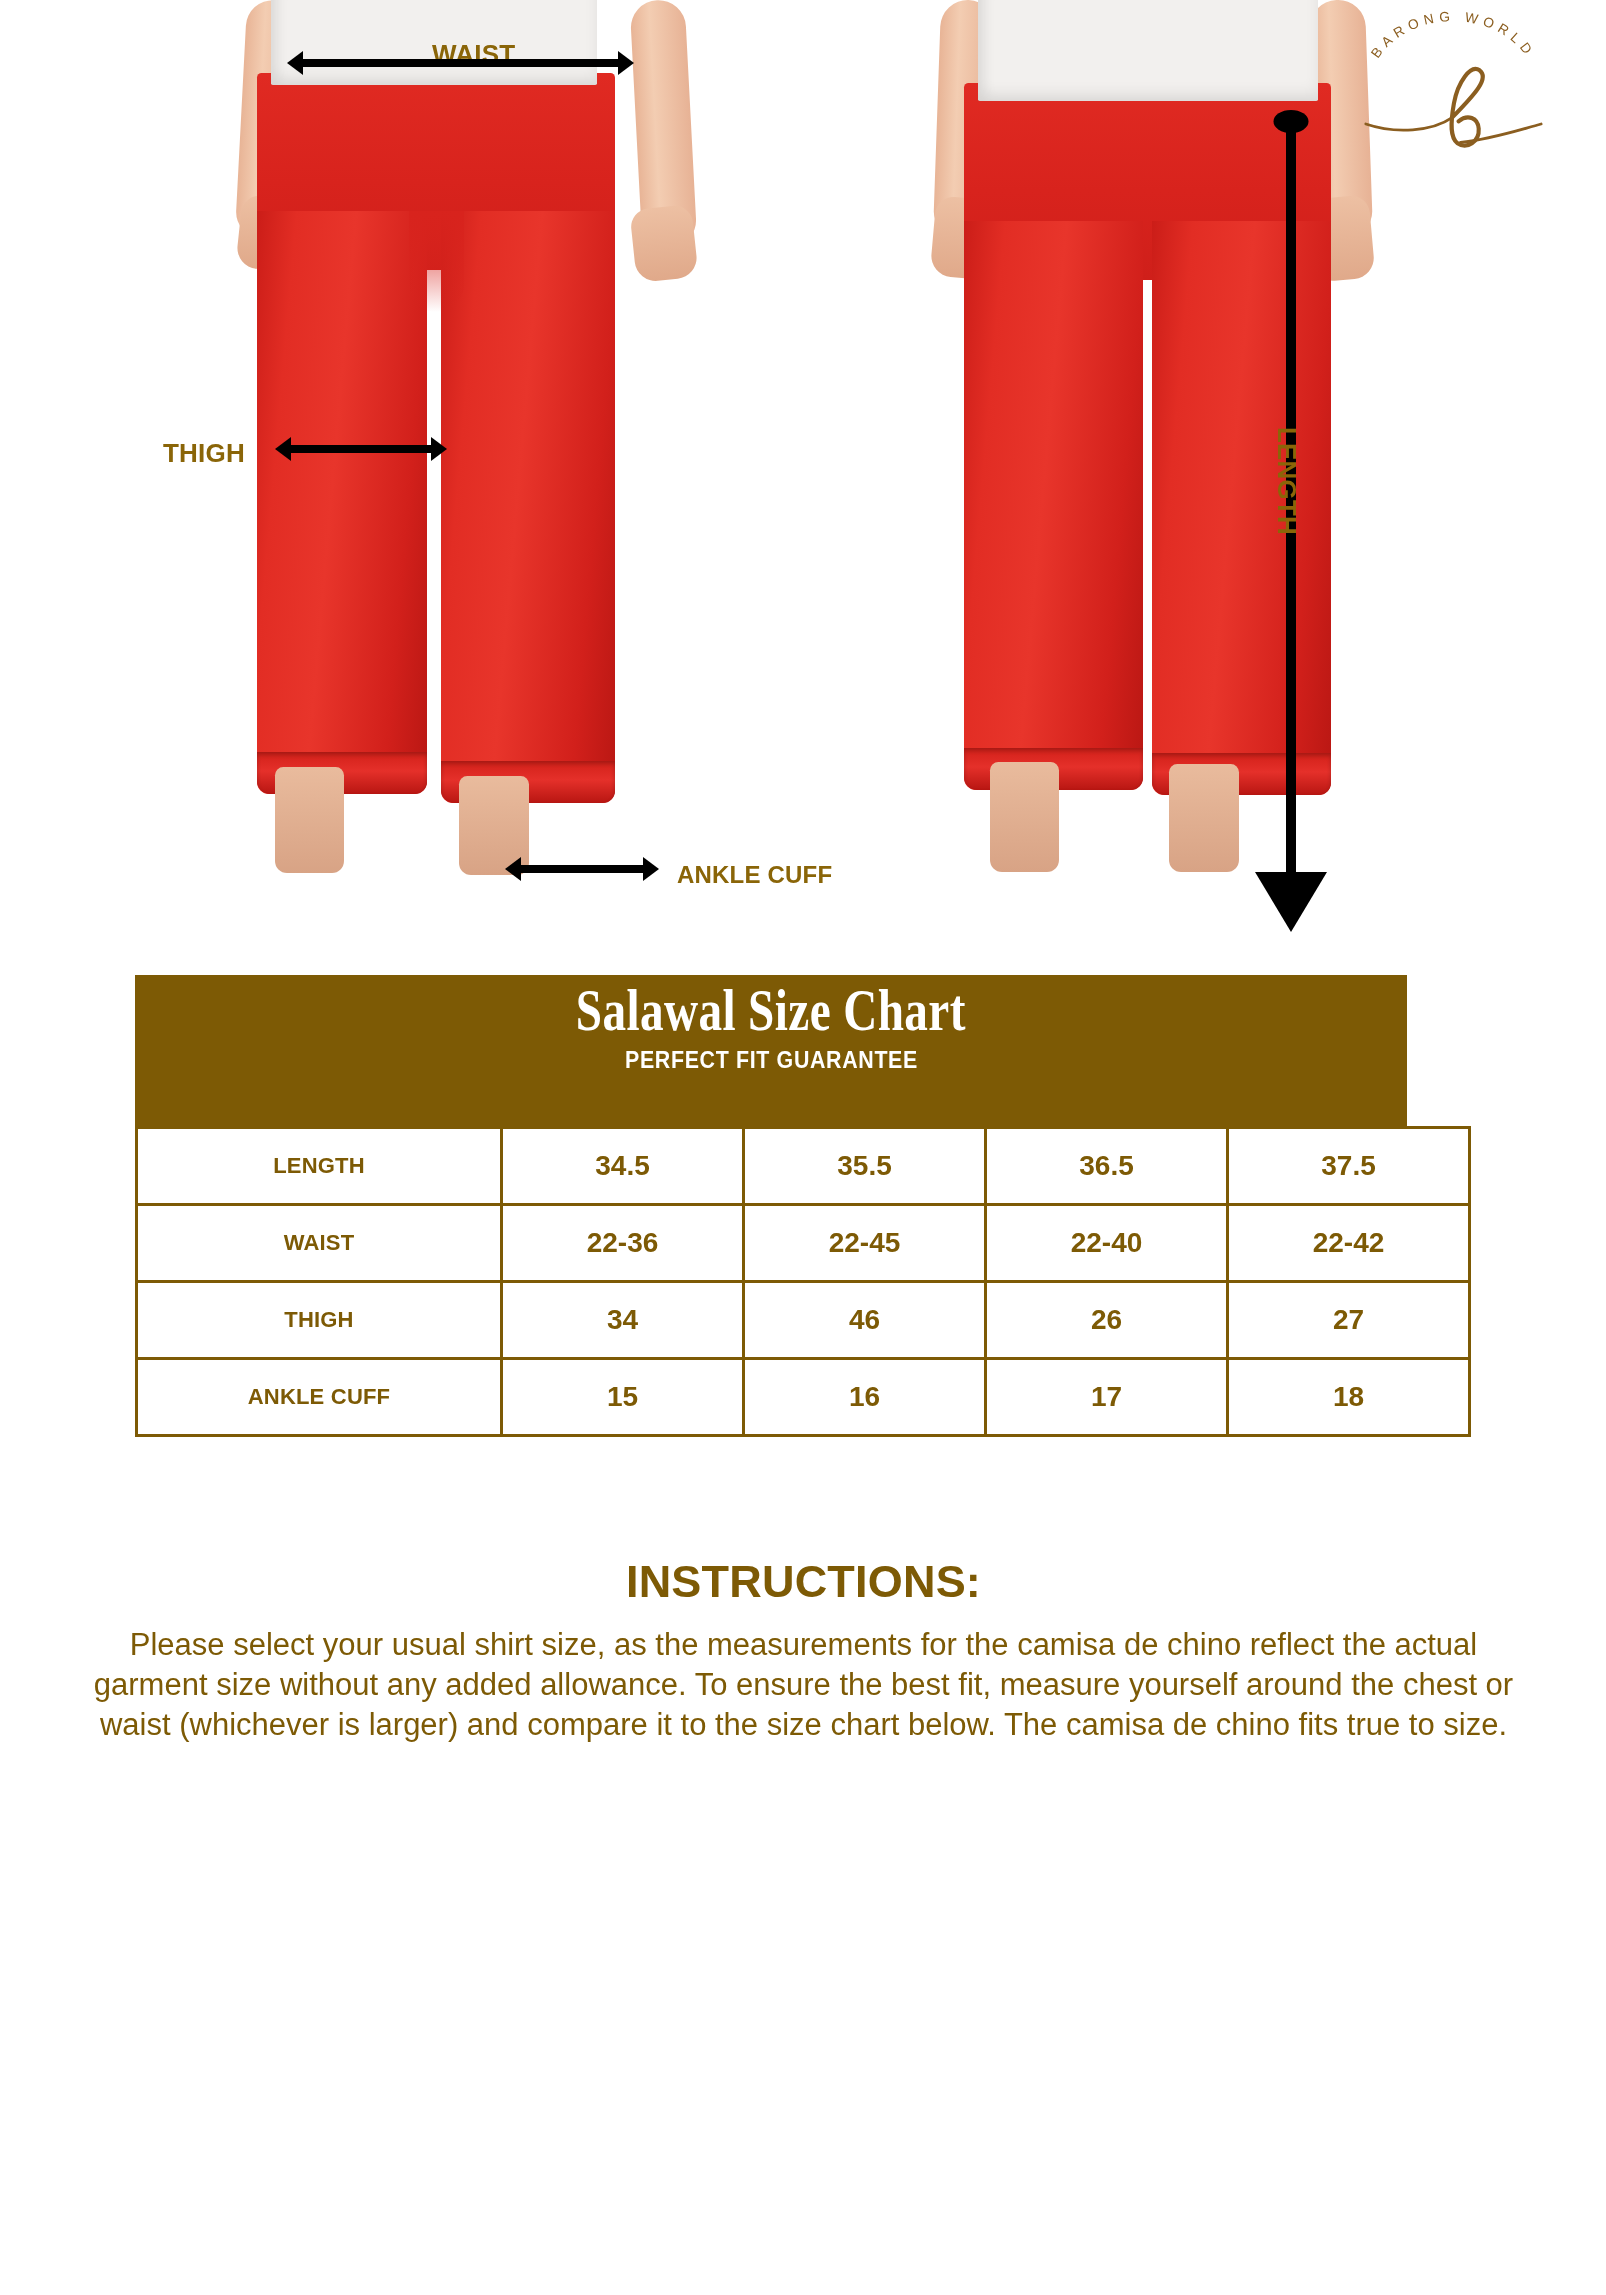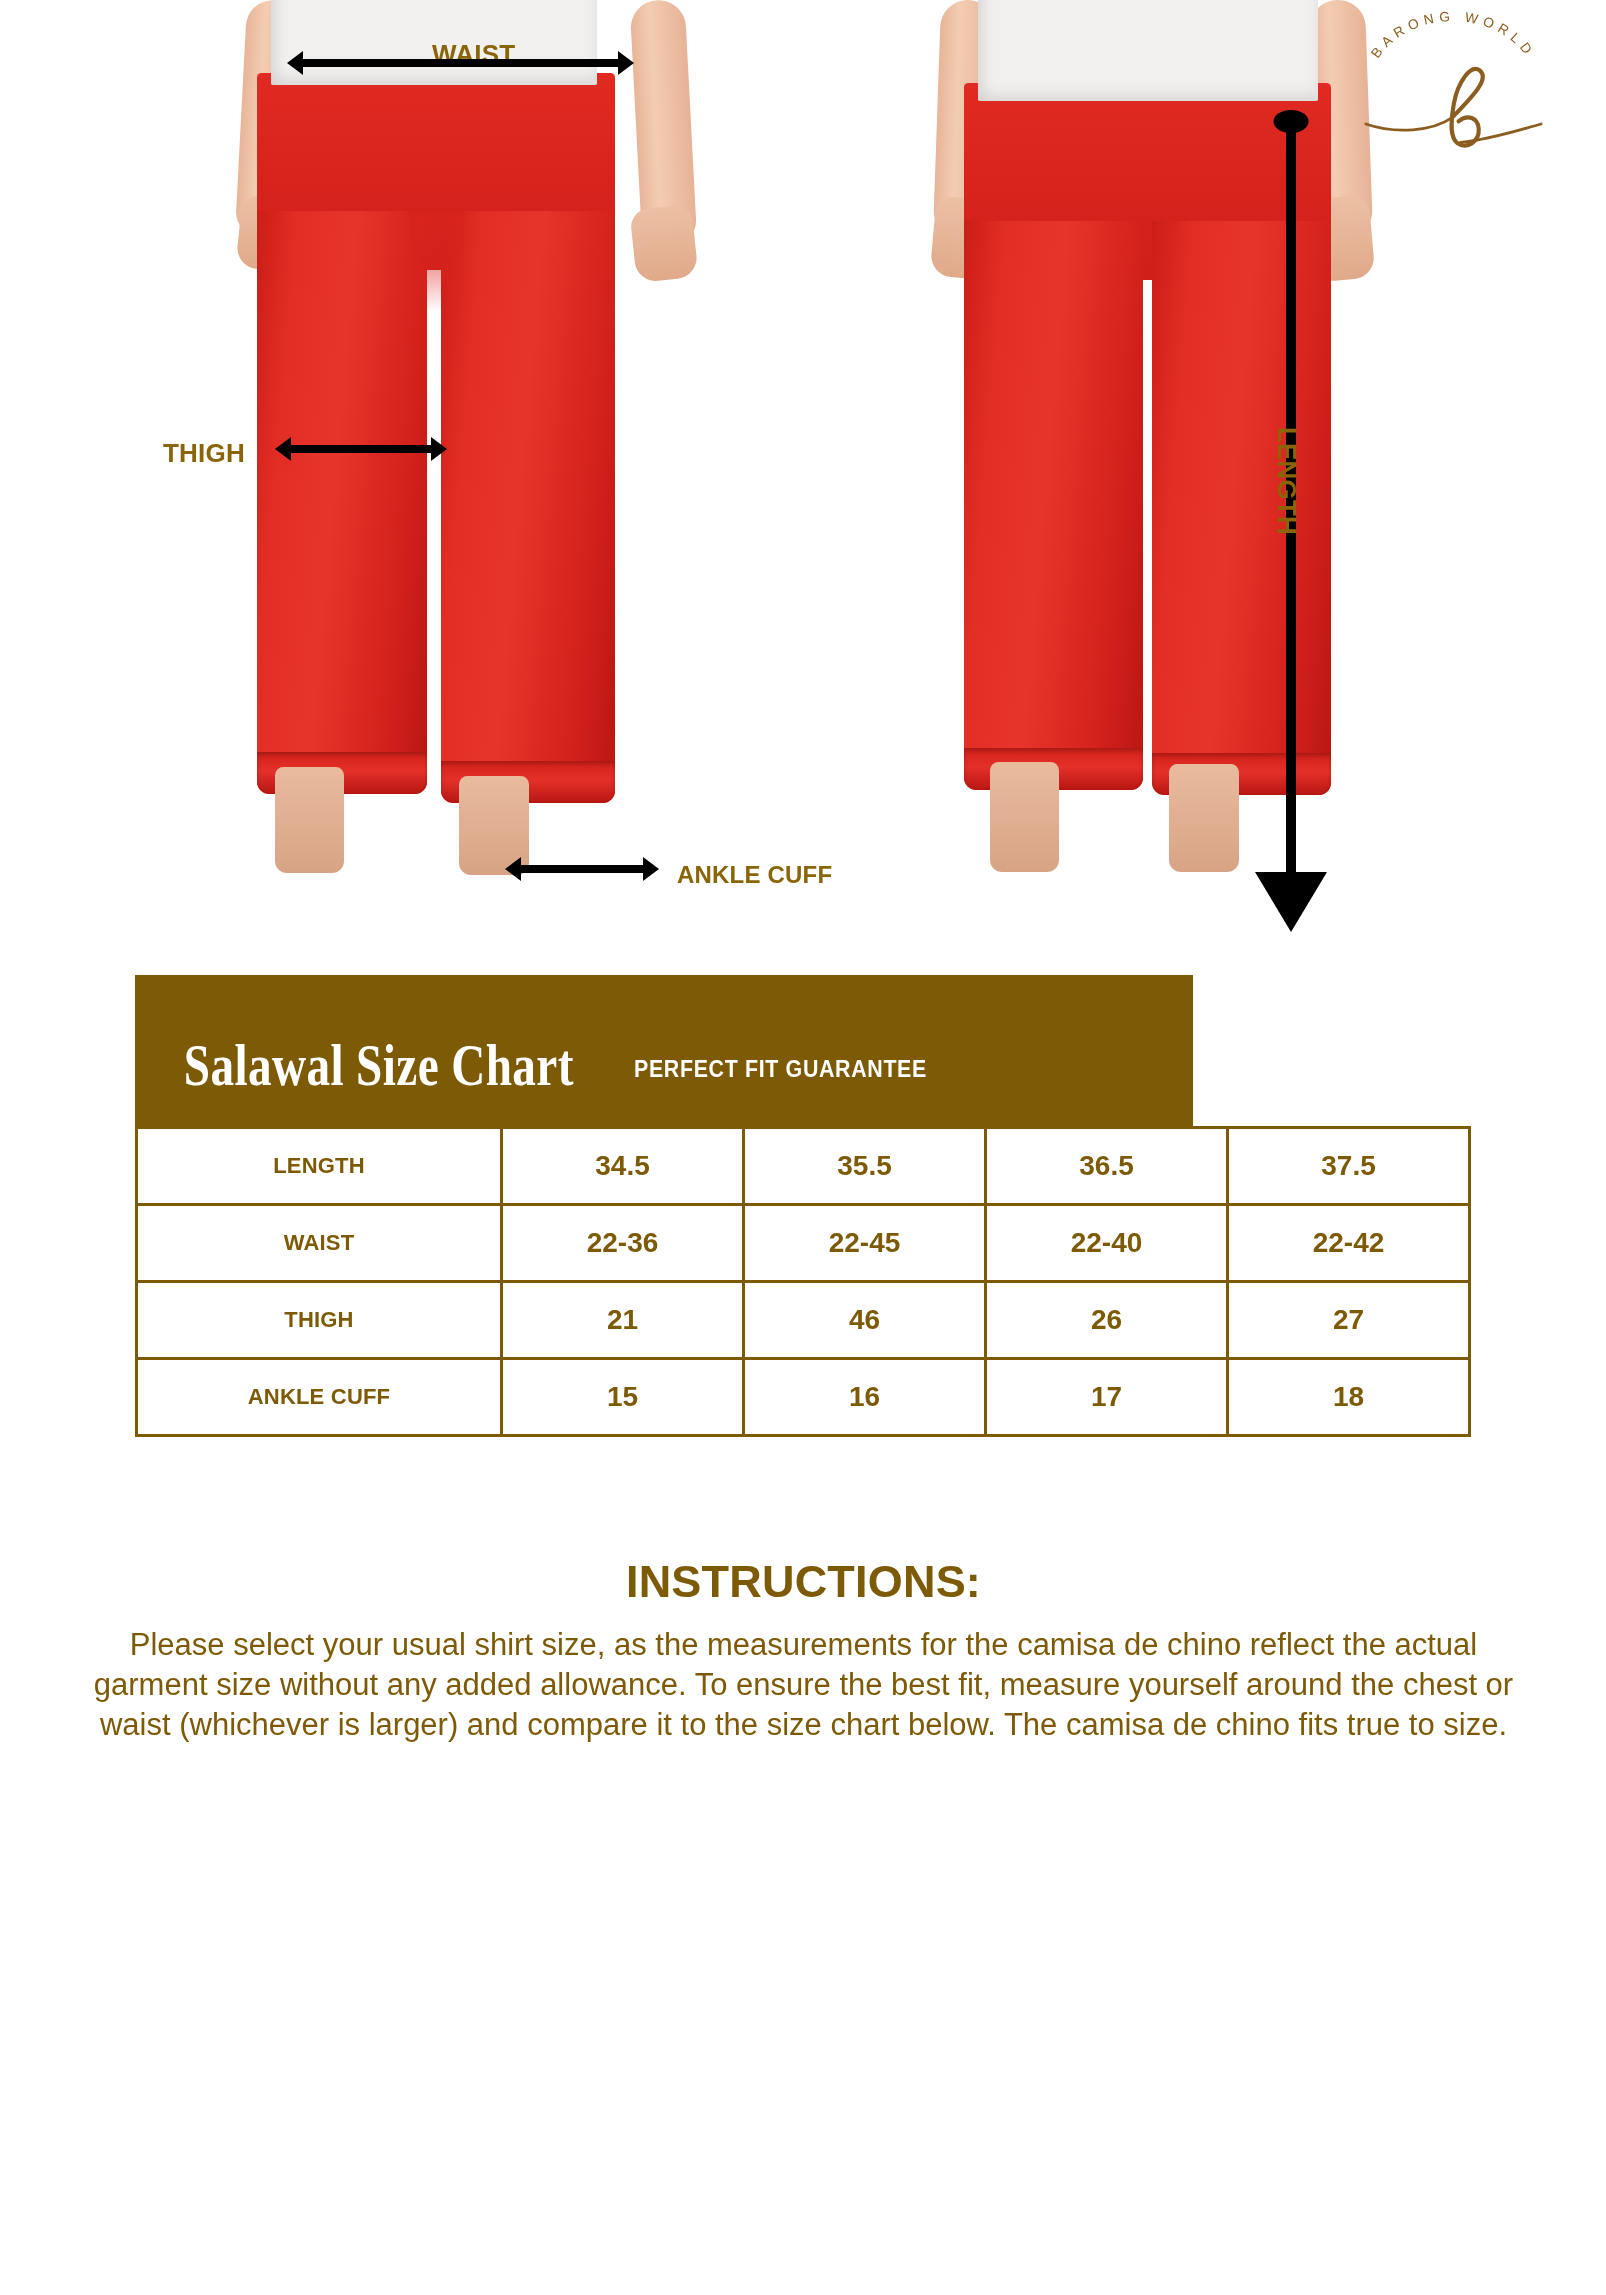--- a/index.html
+++ b/index.html
@@ -104,23 +104,23 @@
     left:1302px;top:427px;font-size:26px;
     transform:rotate(90deg);transform-origin:left top;
   }
 
   
   .logo{position:absolute;left:1352px;top:9.2px;width:202px;height:152px;}
   .logo svg{width:100%;height:100%;}
 
   
   .band{
-    position:absolute;left:135px;top:975px;width:1058px;height:152px;
-    background:#7D5A05;display:flex;flex-direction:row;
-    align-items:center;justify-content:flex-start;padding-top:29px;box-sizing:border-box;
+    position:absolute;left:135px;top:975px;width:1272px;height:152px;
+    background:#7D5A05;display:flex;flex-direction:column;
+    align-items:center;justify-content:flex-start;padding-top:6px;box-sizing:border-box;
   }
   .band .title{
     color:#ffffff;font-family:"Liberation Serif", serif;font-weight:700;
     font-size:59px;line-height:1.0;letter-spacing:0.5px;
     transform:scaleX(.80);transform-origin:center;
   }
   .band .subtitle{
     color:#ffffff;font-family:"Liberation Sans", sans-serif;font-weight:700;
     font-size:23px;letter-spacing:0.7px;margin-top:7.3px;
     transform:scaleX(.93);
@@ -270,21 +270,21 @@
     </tr>
     <tr>
       <td class="rh">WAIST</td>
       <td class="val">22-36</td>
       <td class="val">22-45</td>
       <td class="val">22-40</td>
       <td class="val">22-42</td>
     </tr>
     <tr>
       <td class="rh">THIGH</td>
-      <td class="val">21</td>
+      <td class="val">34</td>
       <td class="val">46</td>
       <td class="val">26</td>
       <td class="val">27</td>
     </tr>
     <tr>
       <td class="rh">ANKLE CUFF</td>
       <td class="val">15</td>
       <td class="val">16</td>
       <td class="val">17</td>
       <td class="val">18</td>

